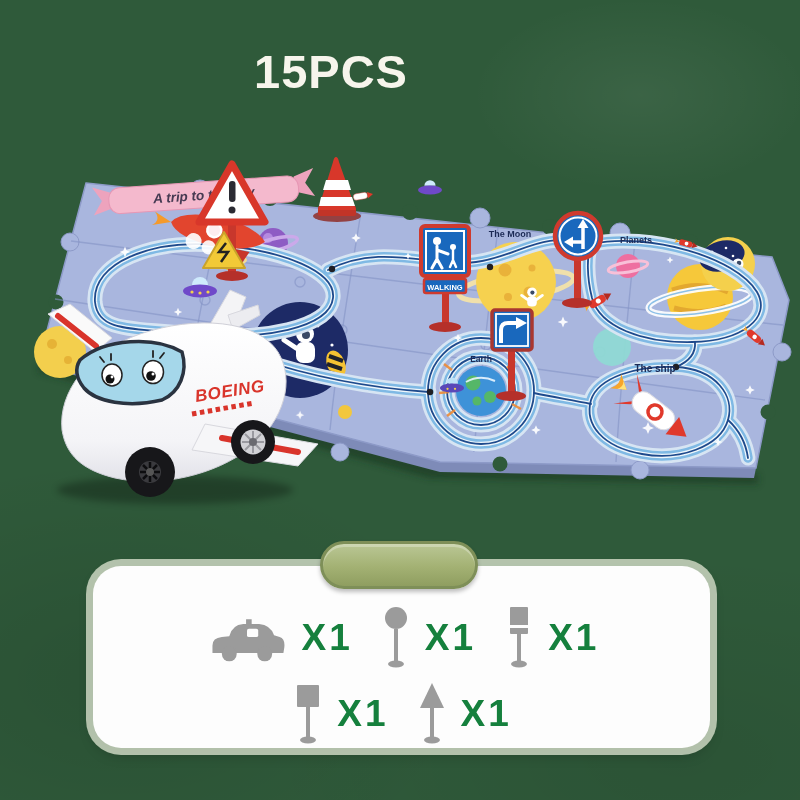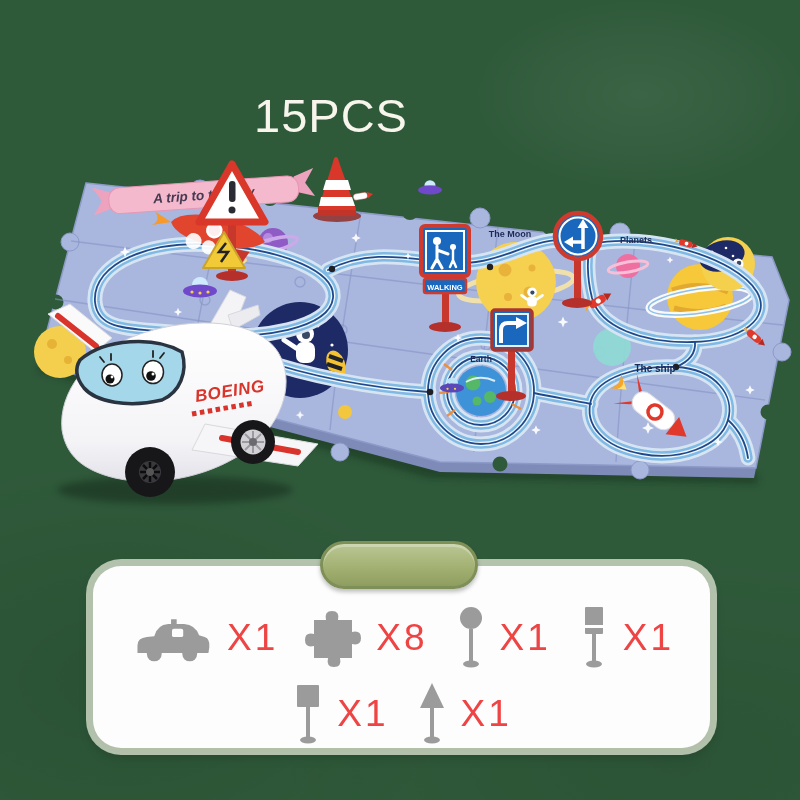--- a/index.html
+++ b/index.html
@@ -7,21 +7,21 @@
     position:relative;width:800px;height:800px;overflow:hidden;
     font-family:"Liberation Sans",sans-serif;
     background-color:#2f5a3a;
     background-image:
       radial-gradient(ellipse 260px 150px at 640px 95px, rgba(255,255,255,.06), transparent 65%),
       radial-gradient(ellipse 500px 320px at 15% 85%, rgba(0,0,0,.10), transparent 70%),
       radial-gradient(ellipse 600px 300px at 85% 95%, rgba(0,0,0,.08), transparent 70%);
   }
   .count-badge{
     position:absolute;left:254px;top:44px;
-    font-size:47px;font-weight:400;letter-spacing:1px;color:#f7f5ec;margin-top:44px;
+    font-size:47px;font-weight:700;letter-spacing:1px;color:#f7f5ec;
   }
   .scene{position:absolute;left:0;top:0;}
   
   .tk{fill:none;stroke-linecap:round;stroke-linejoin:round;}
   .t1{stroke:#d7e5f3;stroke-width:15px;}
   .t2{stroke:#7fb9e4;stroke-width:9.5px;}
   .t3{stroke:#eef6fb;stroke-width:4.5px;}
   .t4{stroke:#1e4a8c;stroke-width:1.8px;}
   .gridline{fill:none;stroke:#8492c4;stroke-width:1.4px;opacity:.6;}
   .matlabel{font-weight:bold;fill:#1c2a55;}
@@ -35,21 +35,21 @@
   .panel-pill{
     position:absolute;left:320px;top:541px;width:158px;height:48px;
     background:linear-gradient(180deg,#bac795 0%,#a3b173 55%,#8f9e60 100%);
     border:3px solid #7e8f58;border-radius:26px;box-sizing:border-box;
     box-shadow:inset 0 3px 0 rgba(255,255,255,.28), 0 3px 4px rgba(0,0,0,.25);
     z-index:3;
   }
   .parts-rows{position:absolute;left:0;top:34px;width:100%;}
   .parts-row{display:flex;justify-content:center;align-items:center;gap:26px;height:76px;}
   .part-item{display:flex;align-items:center;gap:12px;}
-  .part-count{font-size:37px;color:#ef4444;letter-spacing:3px;font-weight:400;}
+  .part-count{font-size:37px;color:#15803d;letter-spacing:3px;font-weight:700;}
   .part-icon svg{display:block;}
   .pi{fill:#9b9b9b;}
 </style>
 </head>
 <body>
 
 <div class="stage">
 
   <div class="count-badge">15PCS</div>
 
@@ -449,28 +449,20 @@
         <div class="part-item">
           <span class="part-icon">
             <svg width="86" height="56" viewBox="0 0 90 60">
               <path class="pi" d="M8,46 L8,38 Q8,30 18,29 L26,28 Q29,16 41,15 L44,15 L44,10 L50,10 L50,15 L58,15 Q70,16 74,27 L80,29 Q86,31 85,40 L84,46 Z"></path>
               <rect x="45" y="20" width="12" height="9" rx="2" fill="#fdfdfd"></rect>
               <circle class="pi" cx="26" cy="47" r="8"></circle>
               <circle class="pi" cx="64" cy="47" r="8"></circle>
             </svg>
           </span>
           <span class="part-count">X1</span>
-        </div>
-        <div class="part-item">
-          <span class="part-icon">
-            <svg width="60" height="60" viewBox="0 0 60 60">
-              <path class="pi" d="M10,12 h12 q-2,-9 6,-9 q8,0 6,9 h14 v12 q9,-2 9,6 q0,8 -9,6 v14 h-12 q2,9 -6,9 q-8,0 -6,-9 h-14 v-12 q-9,2 -9,-6 q0,-8 9,-6 Z"></path>
-            </svg>
-          </span>
-          <span class="part-count">X8</span>
         </div>
         <div class="part-item">
           <span class="part-icon">
             <svg width="34" height="66" viewBox="0 0 34 66">
               <circle class="pi" cx="17" cy="13" r="11"></circle>
               <rect class="pi" x="15" y="24" width="4" height="32"></rect>
               <ellipse class="pi" cx="17" cy="59" rx="8" ry="3.5"></ellipse>
             </svg>
           </span>
           <span class="part-count">X1</span>

